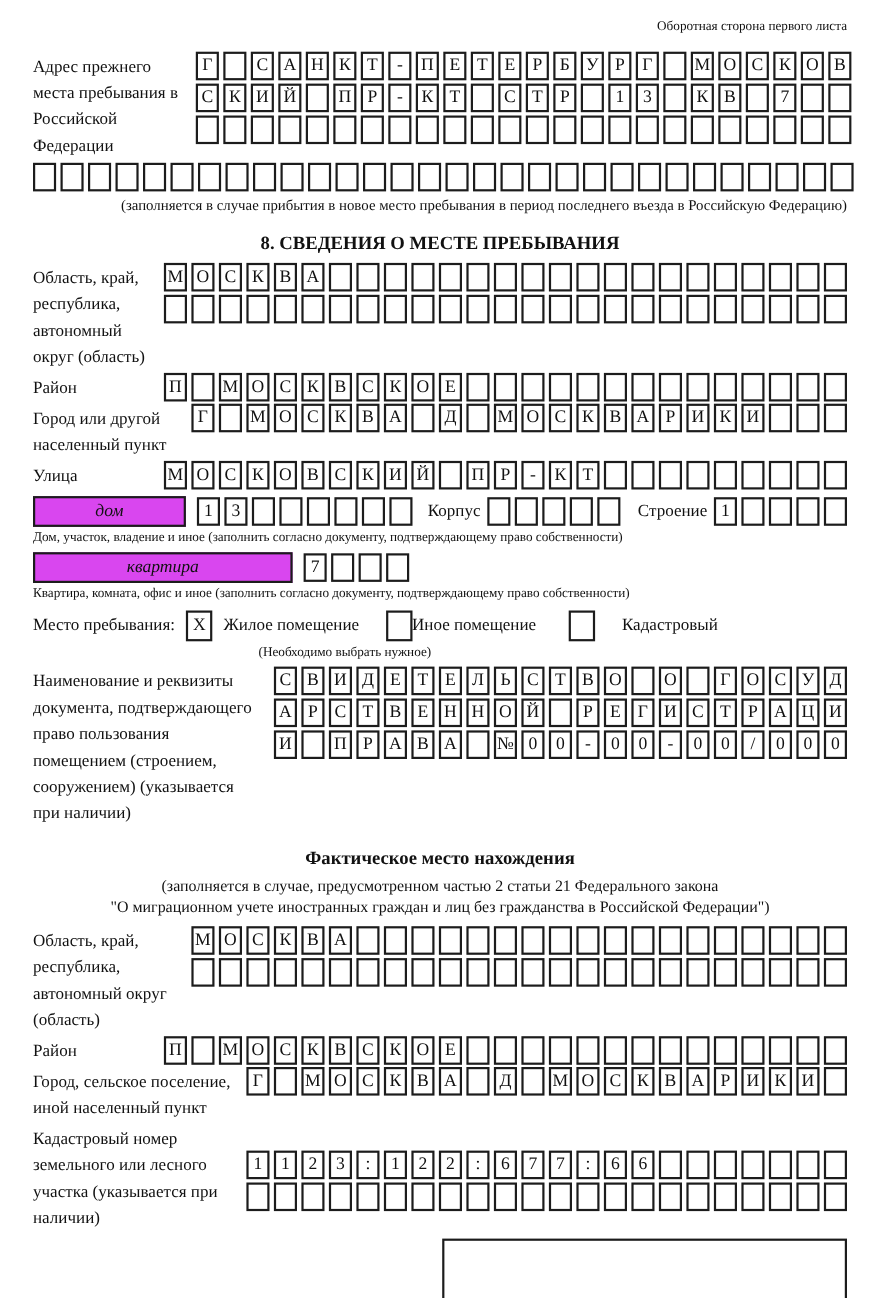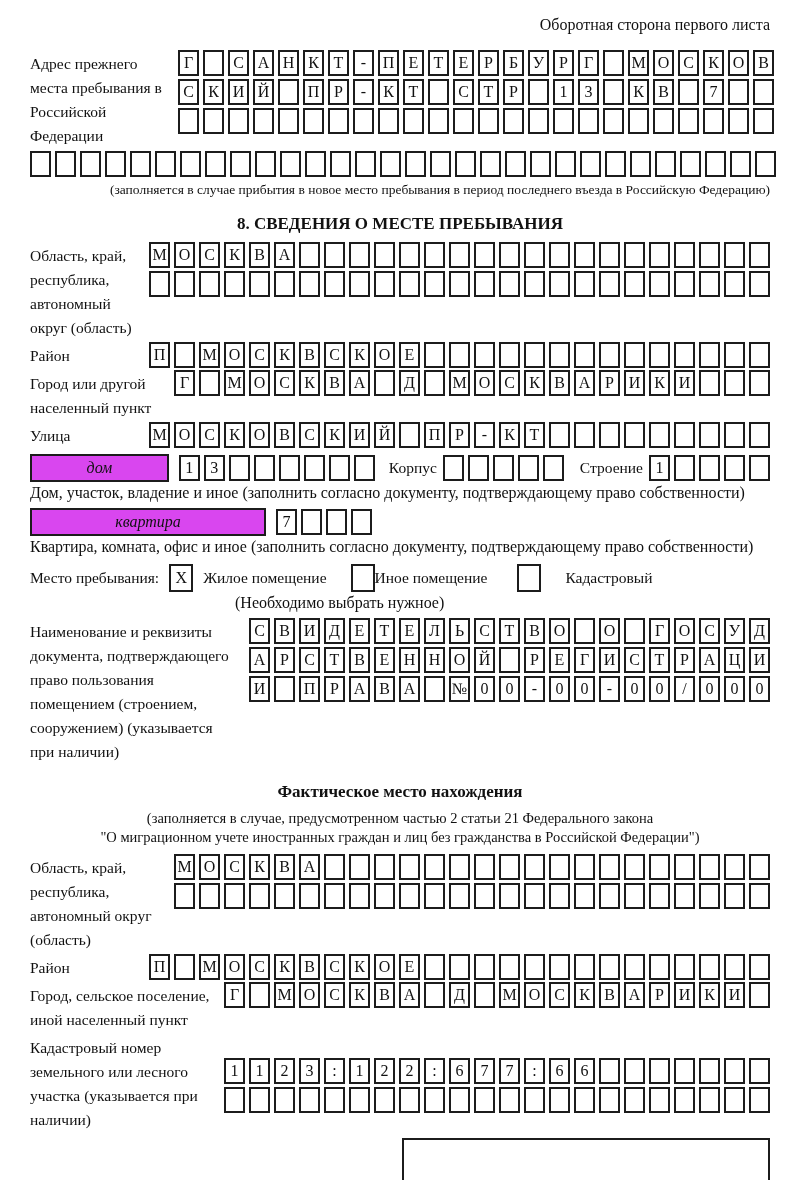--- a/index.html
+++ b/index.html
@@ -1,41 +1,41 @@
 <!DOCTYPE html>
 <html><head>
 <meta charset="utf-8">
 <style>
   html,body{margin:0;padding:0;background:#e8e8e8;}
   .page{
     width:800px;height:1180px;margin:0 auto;background:#ffffff;
     font-family:"Liberation Serif","DejaVu Serif",serif;color:#111;
     box-sizing:border-box;padding:16px 30px 0 30px;position:relative;overflow:hidden;
   }
-  .corner-note{text-align:right;font-size:16px;margin-bottom:16px;}
+  .corner-note{text-align:right;font-size:12px;margin-bottom:16px;}
   .frow{display:flex;align-items:flex-start;margin-bottom:2px;}
   .flabel{font-size:15.5px;line-height:1.55;flex:0 0 auto;padding-top:2px;}
   .rows{margin-left:auto;display:flex;flex-direction:column;gap:3px;}
   .boxes{display:flex;gap:4px;margin-left:auto;flex:0 0 auto;}
   .boxes.noauto{margin-left:0;}
   .cell{
     box-sizing:border-box;width:21px;height:26px;border:2px solid #1c1c1c;
     display:flex;align-items:center;justify-content:center;
     font-size:16px;line-height:1;background:#fff;flex:0 0 auto;
   }
   .fullrow{margin-top:3px;}
   .footnote{font-size:13.5px;text-align:right;margin:5px 0 16px 0;}
   .heading{font-size:17px;font-weight:bold;text-align:center;margin:6px 0 8px 0;}
   .widebox{
     box-sizing:border-box;border:2px solid #1c1c1c;height:28px;
     display:flex;align-items:center;justify-content:center;font-size:16px;background:#d946ef;font-style:italic;
   }
   .inline-label{font-size:15.5px;line-height:28px;}
   .hrow{display:flex;align-items:center;margin:6px 0 2px 0;}
-  .note{font-size:16px;margin:2px 0 6px 0;}
+  .note{font-size:12px;margin:2px 0 6px 0;}
   .chk{
     box-sizing:border-box;width:24px;height:28px;border:2px solid #1c1c1c;
     display:flex;align-items:center;justify-content:center;font-size:16px;background:#fff;flex:0 0 auto;
   }
   .chkrow{display:flex;align-items:flex-end;margin-top:8px;}
   .subtitle{font-size:14.5px;text-align:center;margin:0 0 2px 0;}
   .stamp-wrap{width:368px;margin-left:auto;margin-top:6px;}
   .stamp-box{box-sizing:border-box;width:368px;height:176px;border:2px solid #1c1c1c;background:#fff;}
   .mt4{margin-top:4px;}
 </style>

